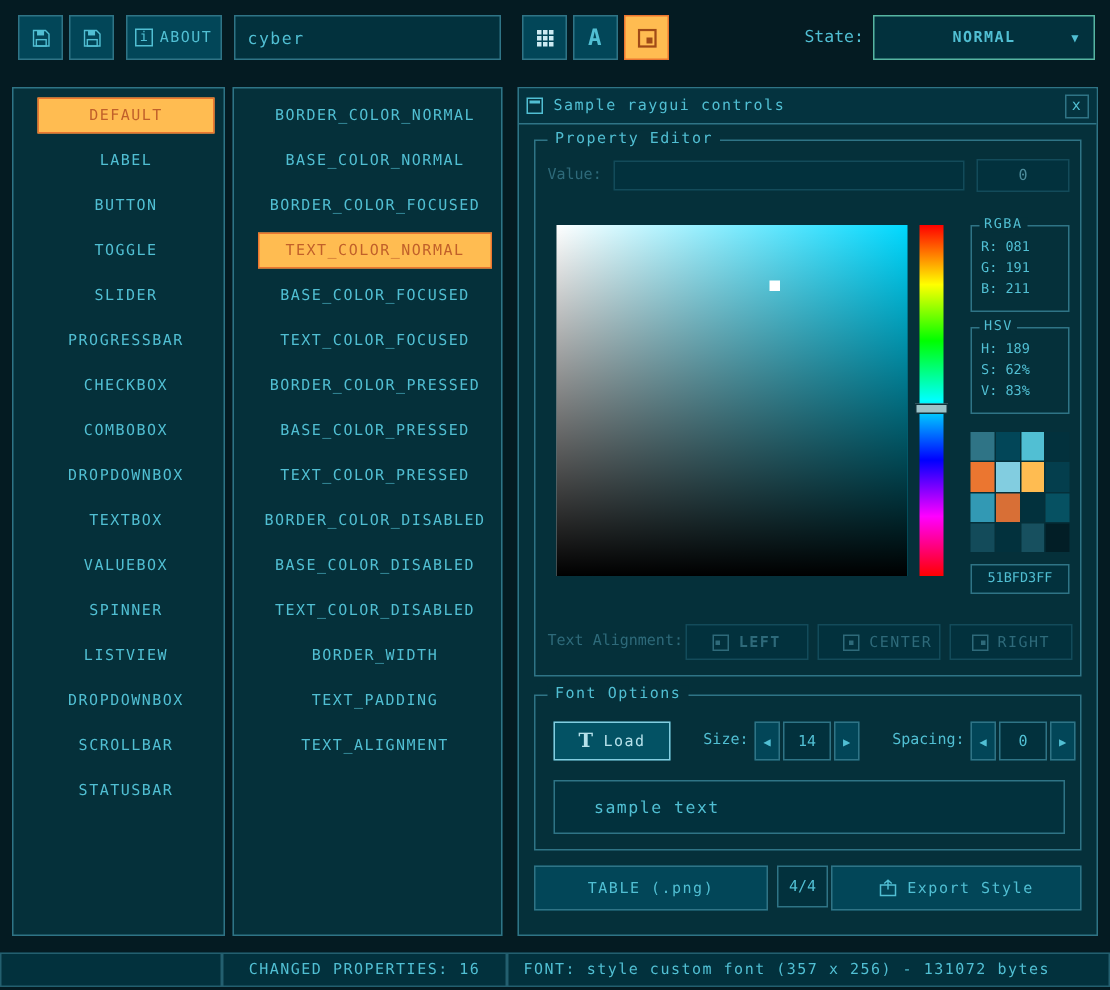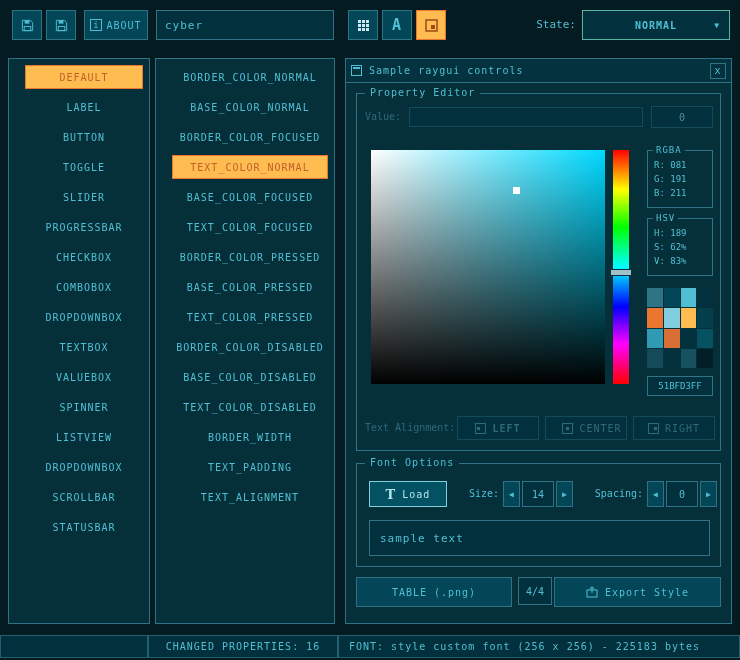--- a/index.html
+++ b/index.html
@@ -155,21 +155,21 @@
   .spin-val{
     position:absolute; top:17px; width:32px; height:26px; background:var(--dis-bg);
     border:1px solid var(--border); color:var(--text); display:flex; align-items:center;
     justify-content:center;
   }
   #size-dec{left:146px;} #size-val{left:165px;} #size-inc{left:199px;}
   #spacing-dec{left:290px;} #spacing-val{left:309px;} #spacing-inc{left:343px;}
   #sample-textbox{
     position:absolute; left:12px; top:56px; width:341px; height:36px;
     background:var(--dis-bg); border:1px solid var(--border); color:var(--text);
-    font:11px "DejaVu Sans Mono", monospace; letter-spacing:1px; padding:0 10px; outline:none;
+    font:11px "DejaVu Sans Mono", monospace; letter-spacing:1px; padding:0 26px; outline:none;
   }
   
   .big-btn{
     position:absolute; top:518px; height:30px; background:var(--base);
     border:1px solid var(--border); color:var(--text); display:flex; align-items:center;
     justify-content:center; gap:7px; letter-spacing:1px; cursor:pointer;
   }
   #table-btn{left:10px; width:156px;}
   #counter-box{
     position:absolute; left:172px; top:518px; width:34px; height:28px;
@@ -375,15 +375,15 @@
       <svg width="12" height="12" viewBox="0 0 12 12">
         <rect x="1" y="4" width="10" height="7" fill="none" stroke="currentColor"></rect>
         <path d="M6 7 V1 M3.5 3 L6 0.8 L8.5 3" fill="none" stroke="currentColor"></path>
       </svg>
       <span>Export Style</span>
     </div>
   </div>
 
   <div class="status-cell" id="status-empty"></div>
   <div class="status-cell" id="status-changed">CHANGED PROPERTIES: 16</div>
-  <div class="status-cell" id="status-font">FONT: style custom font (256 x 256) - 225183 bytes</div>
+  <div class="status-cell" id="status-font">FONT: style custom font (357 x 256) - 131072 bytes</div>
 
 </div>
 
 </body></html>

